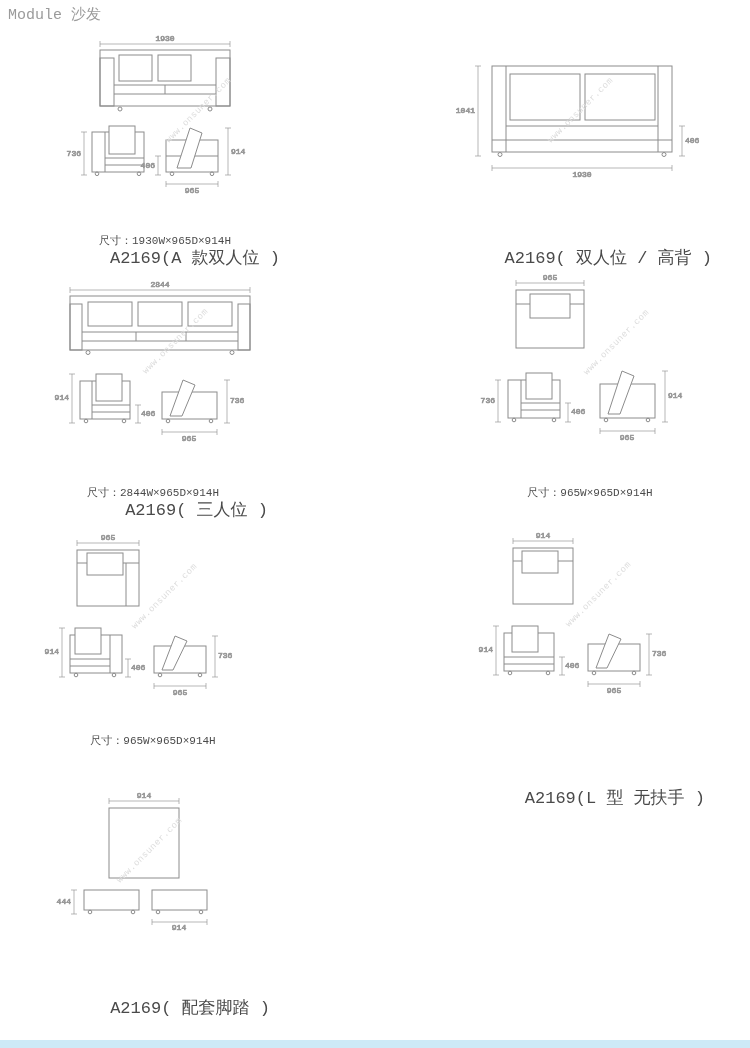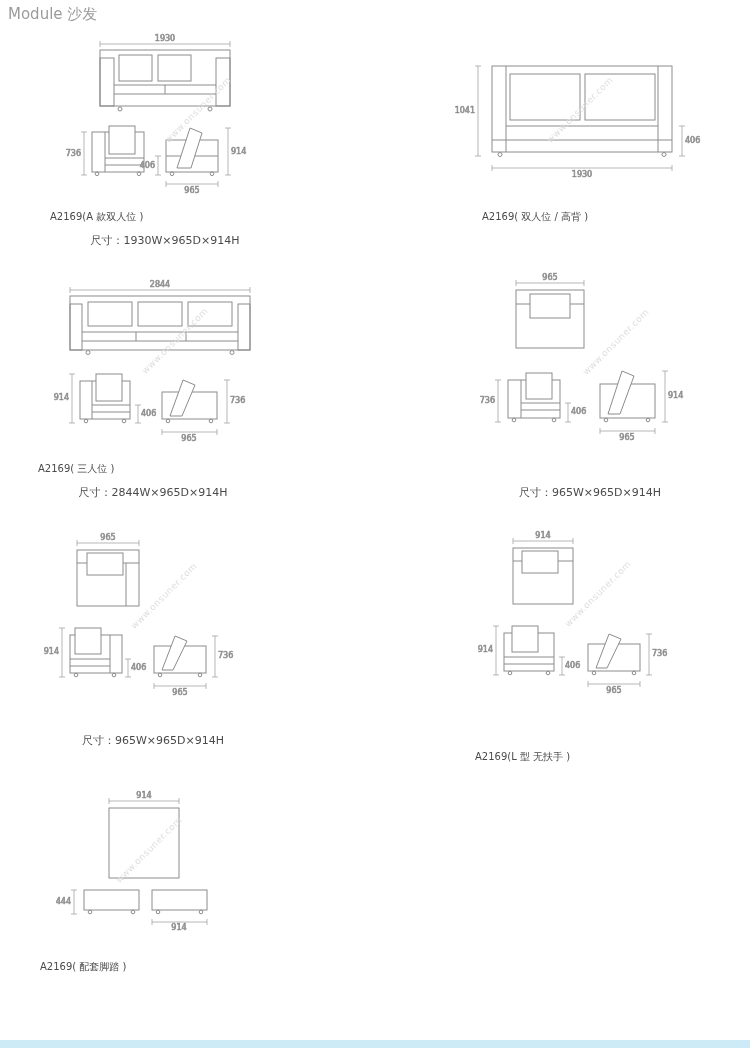--- a/index.html
+++ b/index.html
@@ -1,20 +1,20 @@
 <!DOCTYPE html>
 <html><head>
 <meta charset="utf-8">
 <style>
   * { margin:0; padding:0; box-sizing:border-box; }
   html,body { background:#ffffff; }
   body { font-family:"DejaVu Sans","Liberation Sans",sans-serif; }
-  .page { position:relative; width:750px; height:1048px; background:#fff; overflow:hidden; }
+  .page { position:relative; width:750px; height:1048px; background:#fff; overflow:hidden;font-family:Liberation Mono, monospace; }
   .title { position:absolute; left:8px; top:5px; font-size:15px; color:#9b9b9b; }
-  .pname { position:absolute; width:230px; text-align:left; font-size:10px; color:#4a4a4a; }
+  .pname { position:absolute; width:230px; text-align:right; font-size:17px; color:#4a4a4a;margin-top:36px; }
   .psize { position:absolute; width:230px; text-align:center; font-size:11px; color:#4a4a4a; }
   .drawing { position:absolute; }
   .footer { position:absolute; left:0; top:1040px; width:750px; height:8px; background:#cdeaf7; }
   svg .outline { fill:none; stroke:#8c8c8c; stroke-width:1; }
   svg .pillow  { fill:#ffffff; stroke:#8c8c8c; stroke-width:1; }
   svg .dim     { stroke:#9a9a9a; stroke-width:0.7; fill:none; }
   svg .dimtext { font-size:8px; fill:#555; }
   svg .wm      { font-size:9px; fill:#dedede; letter-spacing:0.5px; }
 </style>
 </head>

